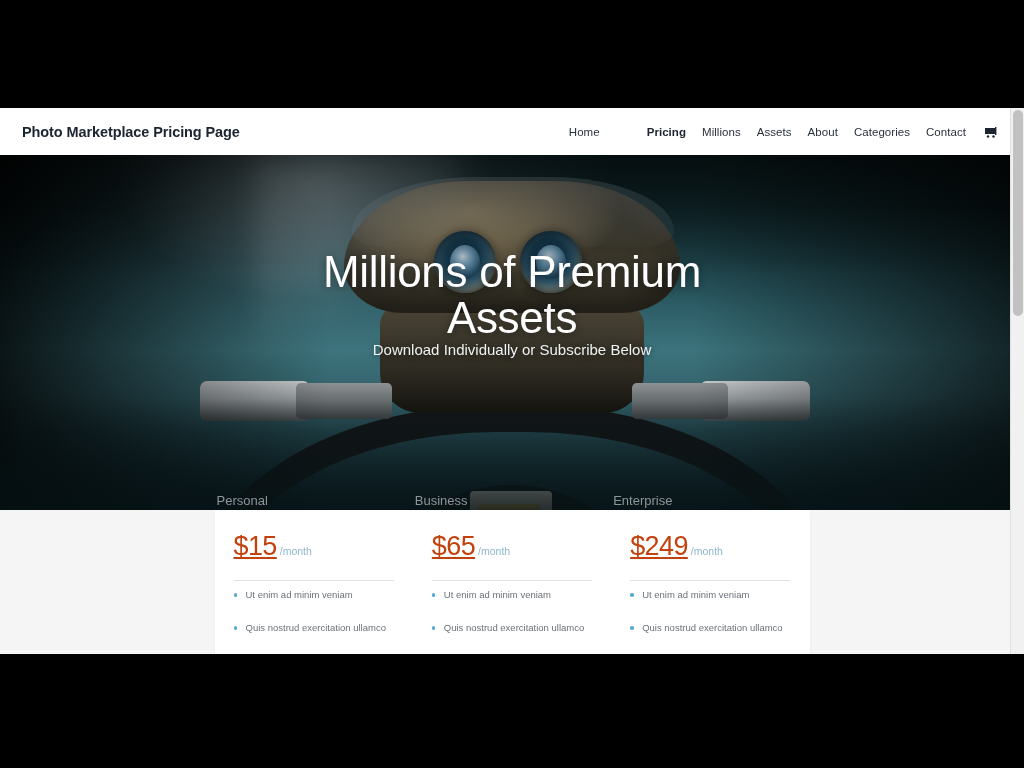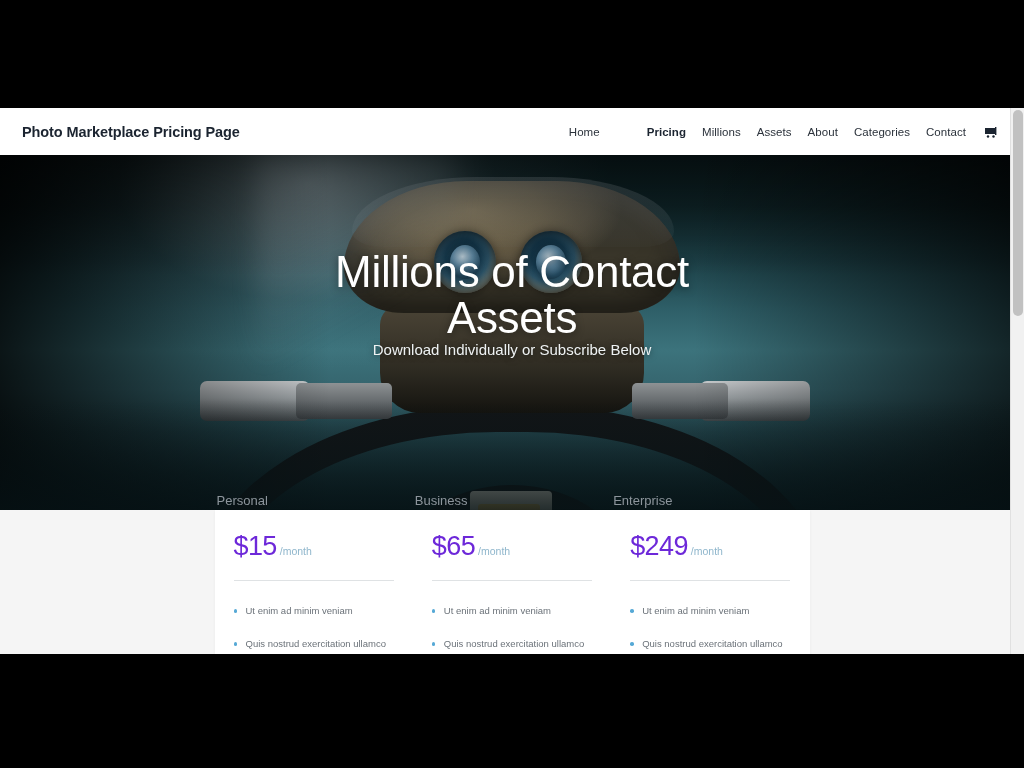--- a/index.html
+++ b/index.html
@@ -173,30 +173,30 @@
   }
   .card {
     flex:1 1 0; padding:21px 19px 30px 19px; position:relative;
   }
   .card-title {
     font-size:13px; color:#8d959c; font-weight:normal;
     position:absolute; top:-17px; left:2px;
   }
   .price-row { display:flex; align-items:baseline; }
   .price {
-    font-size:27px; color:#6d28d9; font-weight:normal; letter-spacing:-0.6px;
+    font-size:27px; color:#c2410c; font-weight:normal; letter-spacing:-0.6px;text-decoration:underline;
   }
   .per {
     font-size:10.5px; color:#8fb6cc; margin-left:3px;
   }
   .divider {
     margin-top:18px; height:1px; width:100%;
     background:#dfe2e4;
   }
-  .features { list-style:none; margin-top:24px; }
+  .features { list-style:none; margin-top:8px; }
   .features li {
     position:relative; font-size:9.5px; color:#6b7279;
     padding-left:12px; margin-bottom:21px; line-height:1.3;
   }
   .features li::before {
     content:""; position:absolute; left:0; top:4px;
     width:3.5px; height:3.5px; border-radius:50%; background:#56a9d6;
   }
 
   
@@ -255,21 +255,21 @@
             <div class="v-eye" id="eye-left"></div>
             <div class="v-eye" id="eye-right"></div>
             <div class="v-glare"></div>
           </div>
           <div class="vignette-t"></div>
           <div class="vignette-l"></div>
           <div class="vignette-r"></div>
           <div class="vignette-b"></div>
         </div>
         <div id="hero-copy">
-          <h1 id="hero-title">Millions of Contact Assets</h1>
+          <h1 id="hero-title">Millions of Premium Assets</h1>
           <p id="hero-sub">Download Individually or Subscribe Below</p>
         </div>
       </section>
 
       <section id="pricing">
         <div id="cards">
 
           <div class="card">
             <div class="card-title">Personal</div>
             <div class="price-row">

